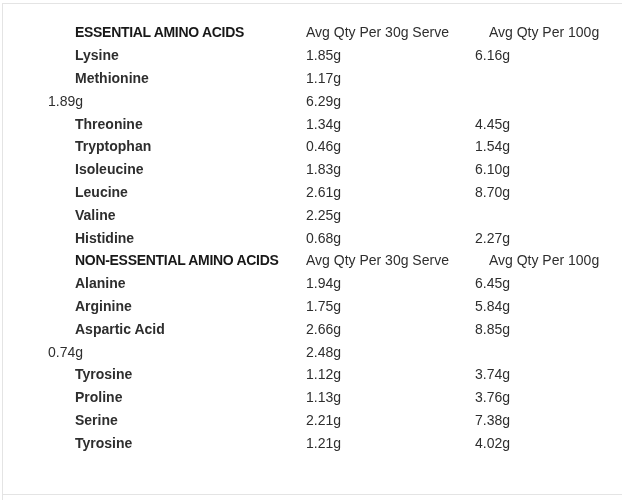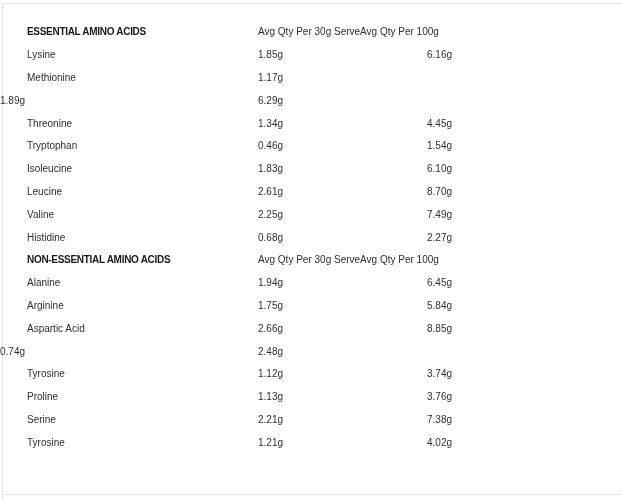--- a/index.html
+++ b/index.html
@@ -20,35 +20,37 @@
   }
   .border-top{position:absolute;top:3px;left:2px;right:0;height:1px;background:var(--border);}
   .border-left{position:absolute;top:3px;left:2px;bottom:0;width:1px;background:var(--border);}
   .border-bottom{position:absolute;top:494px;left:2px;right:0;height:1px;background:var(--border);}
   .table{position:absolute;top:21px;left:0;right:0;}
   .row{
     display:grid;
     grid-template-columns:258px 169px 1fr;
     height:22.8px;
     align-items:center;
-    font-size:10px;
+    font-size:14px;
     color:var(--text);
     line-height:1;
+    margin-left:48px;
   }
   .cell{white-space:nowrap;overflow:visible;}
-  .name-cell{padding-left:27px;}
+  .name-cell{padding-left:27px;font-weight:bold;}
   .section-title{
     font-weight:bold;
     color:var(--heading);
     letter-spacing:-0.3px;
   }
   .header-span{
     grid-column:2 / 4;
     display:flex;
     white-space:nowrap;
+    gap:40px;
   }
   .header-span .col-header{flex:0 0 auto;}
 </style>
 </head>
 <body>
 
 <div class="screen">
   <div class="border-top"></div>
   <div class="border-left"></div>
   <div class="border-bottom"></div>
@@ -98,21 +100,20 @@
 
   <div class="row data-row">
     <div class="cell name-cell">Leucine</div>
     <div class="cell qty-cell">2.61g</div>
     <div class="cell qty-cell">8.70g</div>
   </div>
 
   <div class="row data-row">
     <div class="cell name-cell">Valine</div>
     <div class="cell qty-cell">2.25g</div>
-    <div class="cell qty-cell">7.49g</div>
   </div>
 
   <div class="row data-row">
     <div class="cell name-cell">Histidine</div>
     <div class="cell qty-cell">0.68g</div>
     <div class="cell qty-cell">2.27g</div>
   </div>
 </div>
 
   <div class="section">

